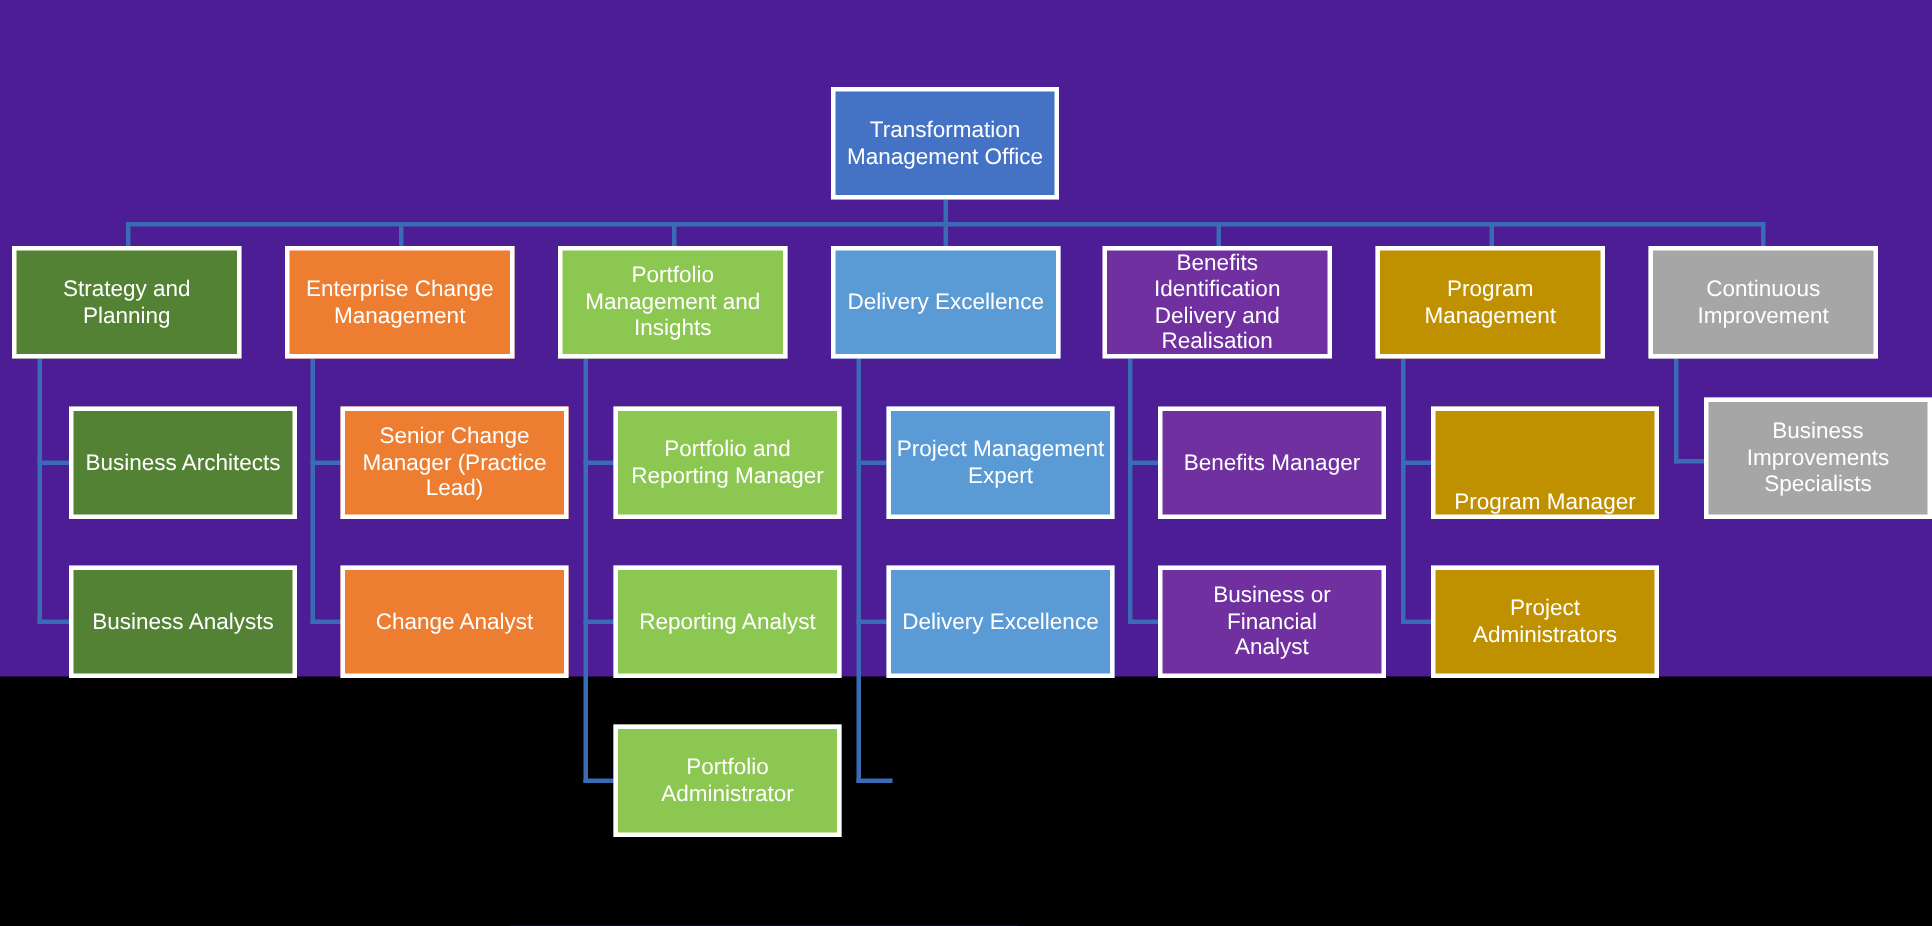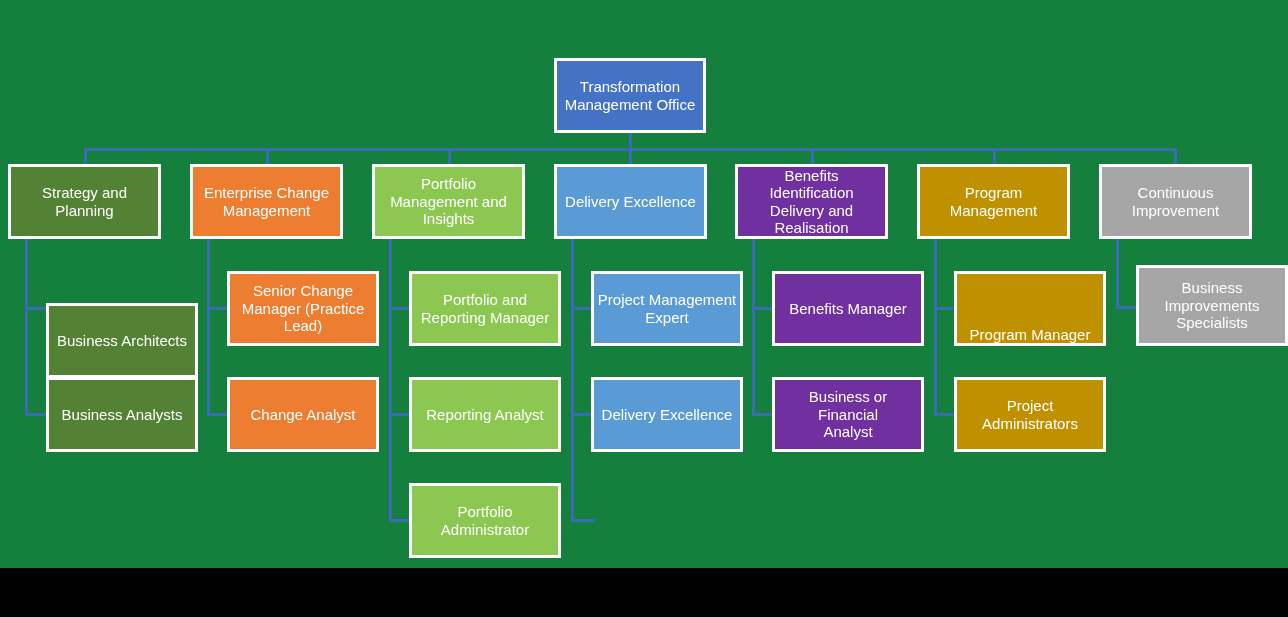--- a/index.html
+++ b/index.html
@@ -3,21 +3,21 @@
 <meta charset="utf-8">
 <title>Transformation Management Office Org Chart</title>
 <style>
   html,body{margin:0;padding:0;background:#000;}
   body{
     font-family:"Liberation Sans", sans-serif;
     width:1288px;height:617px;
     position:relative;overflow:hidden;
     -webkit-font-smoothing:antialiased;
   }
-  #canvas{position:absolute;left:0;top:0;width:1288px;height:568px;background:#15803d;}
+  #canvas{position:absolute;left:0;top:0;width:1288px;height:451px;background:#4c1d95;}
 
   
   .line{position:absolute;background:#3A6BB5;z-index:1;}
   .vline{width:3px;}
   .hline{height:3px;}
 
   
   .node{
     position:absolute;z-index:3;
     box-sizing:border-box;
@@ -129,21 +129,21 @@
   <div class="node c-gold fs-dept" style="left:917px; top:164px; width:153px; height:75px;">
     <span class="label">Program
 Management</span>
   </div>
 
   <div class="node c-gray fs-dept" style="left:1099px; top:164px; width:153px; height:75px;">
     <span class="label">Continuous
 Improvement</span>
   </div>
 
-  <div class="node c-green fs-leaf" style="left:46px; top:271px; width:152px; height:75px;margin-top:32px;">
+  <div class="node c-green fs-leaf" style="left:46px; top:271px; width:152px; height:75px;">
     <span class="label">Business Architects</span>
   </div>
   <div class="node c-orange fs-leaf" style="left:227px; top:271px; width:152px; height:75px;">
     <span class="label">Senior Change
 Manager (Practice
 Lead)</span>
   </div>
 
   <div class="node c-green fs-leaf" style="left:46px; top:377px; width:152px; height:75px;">
     <span class="label">Business Analysts</span>

